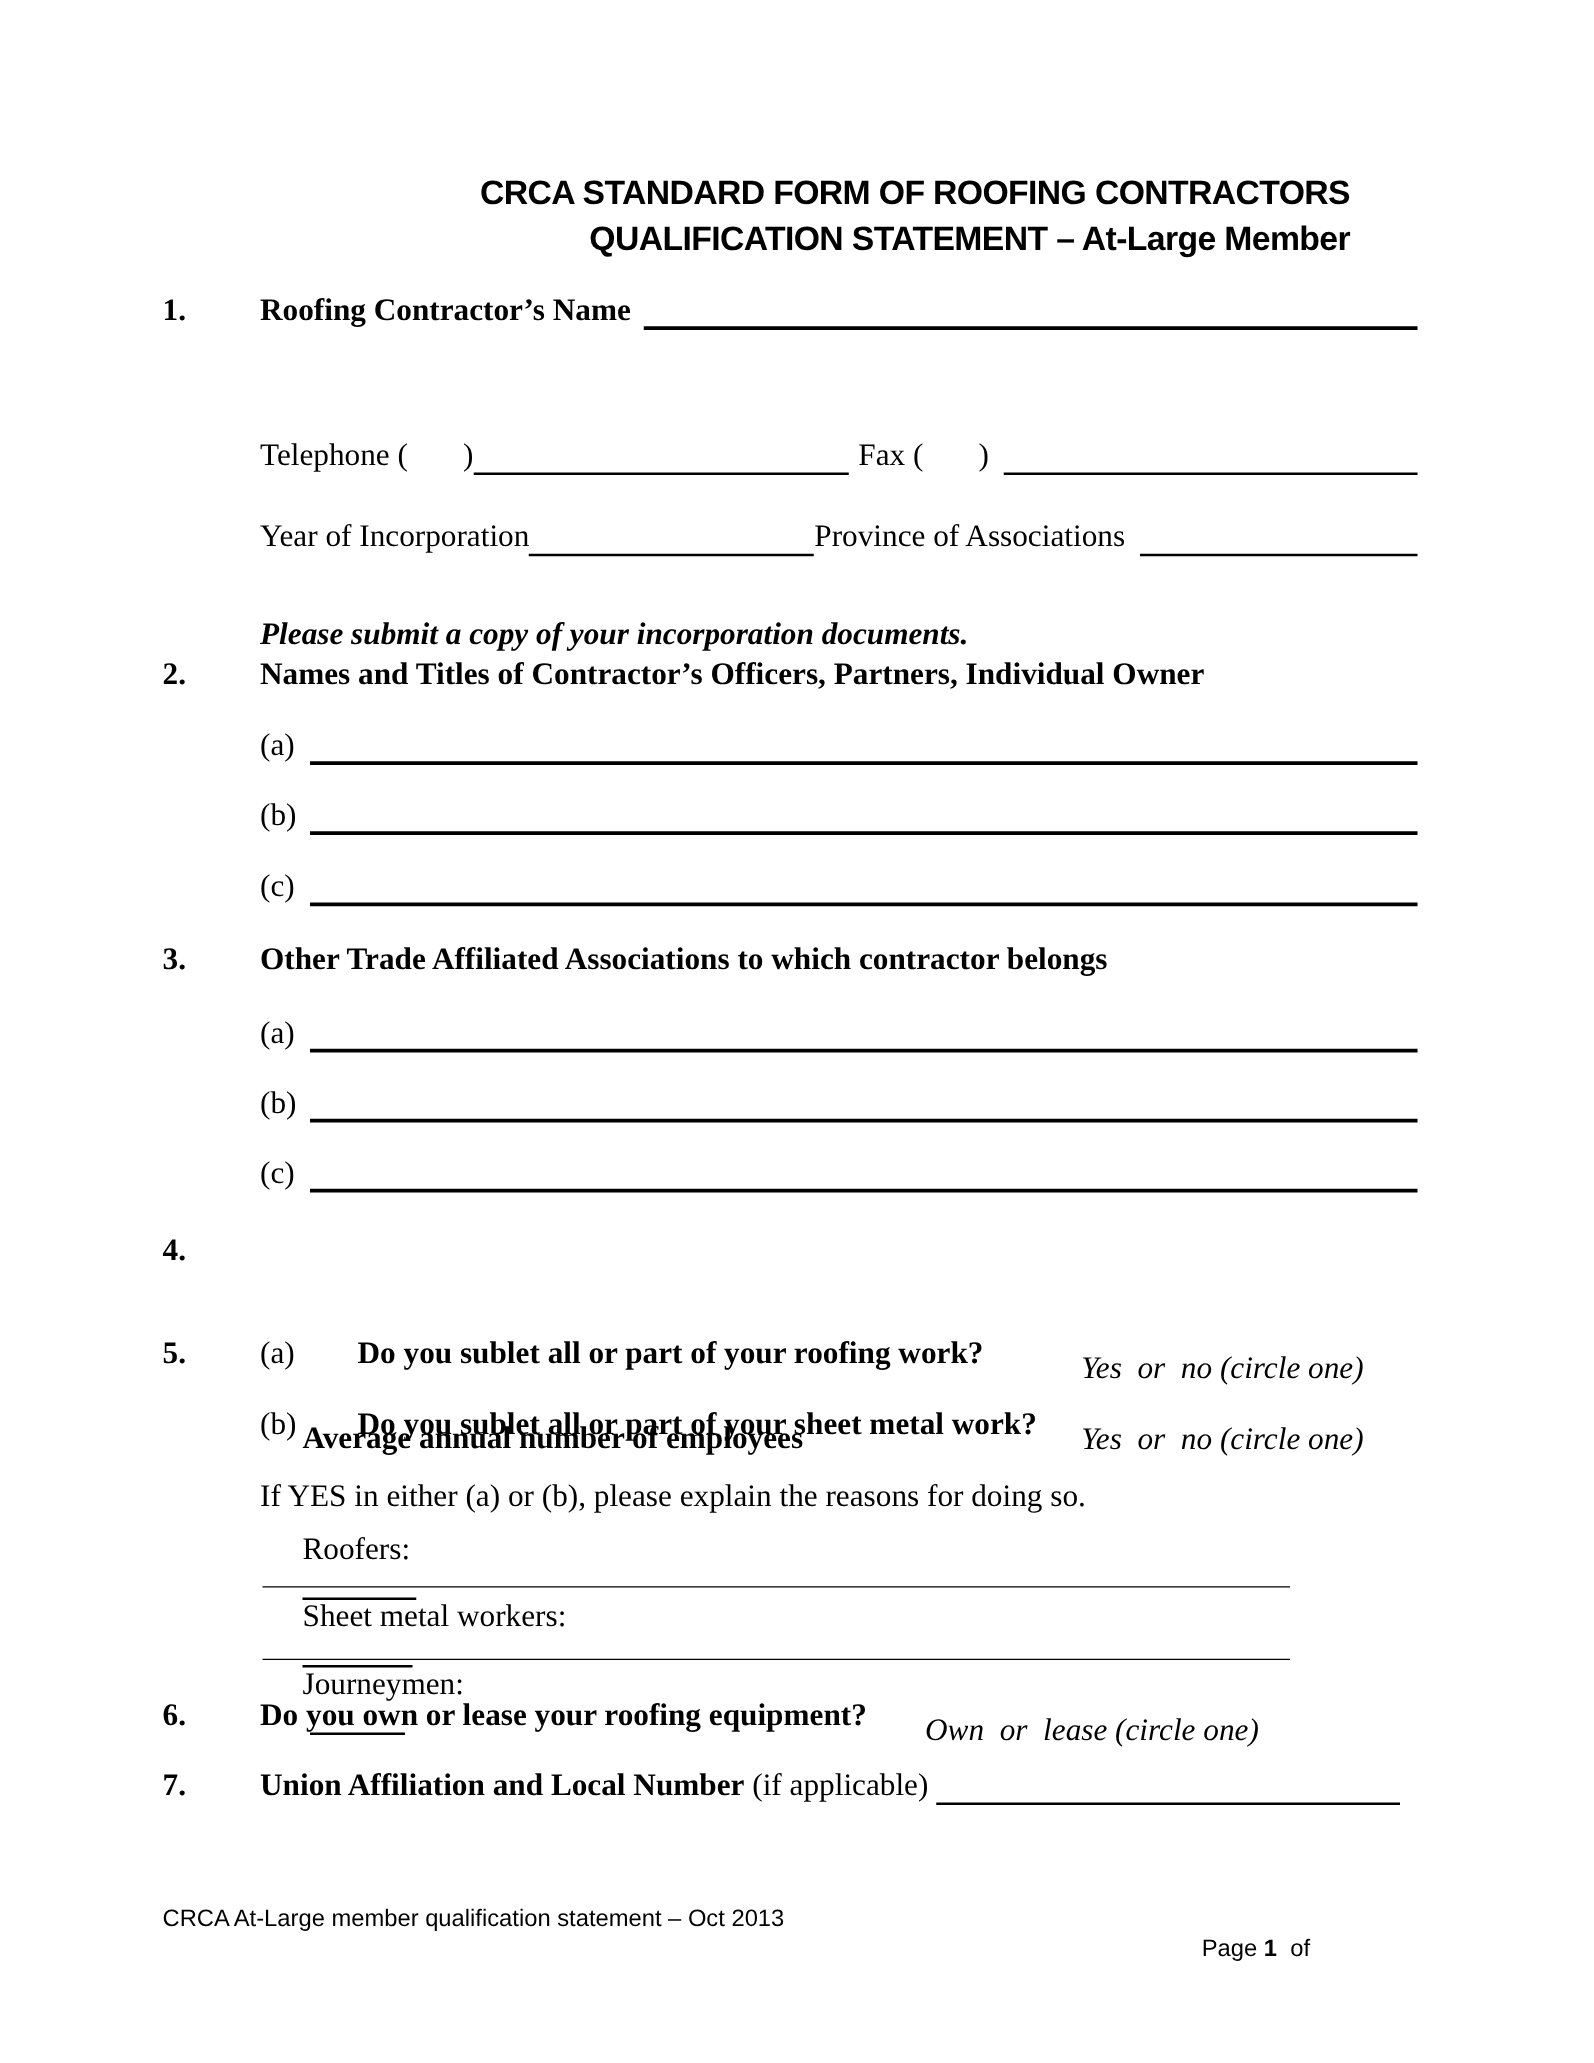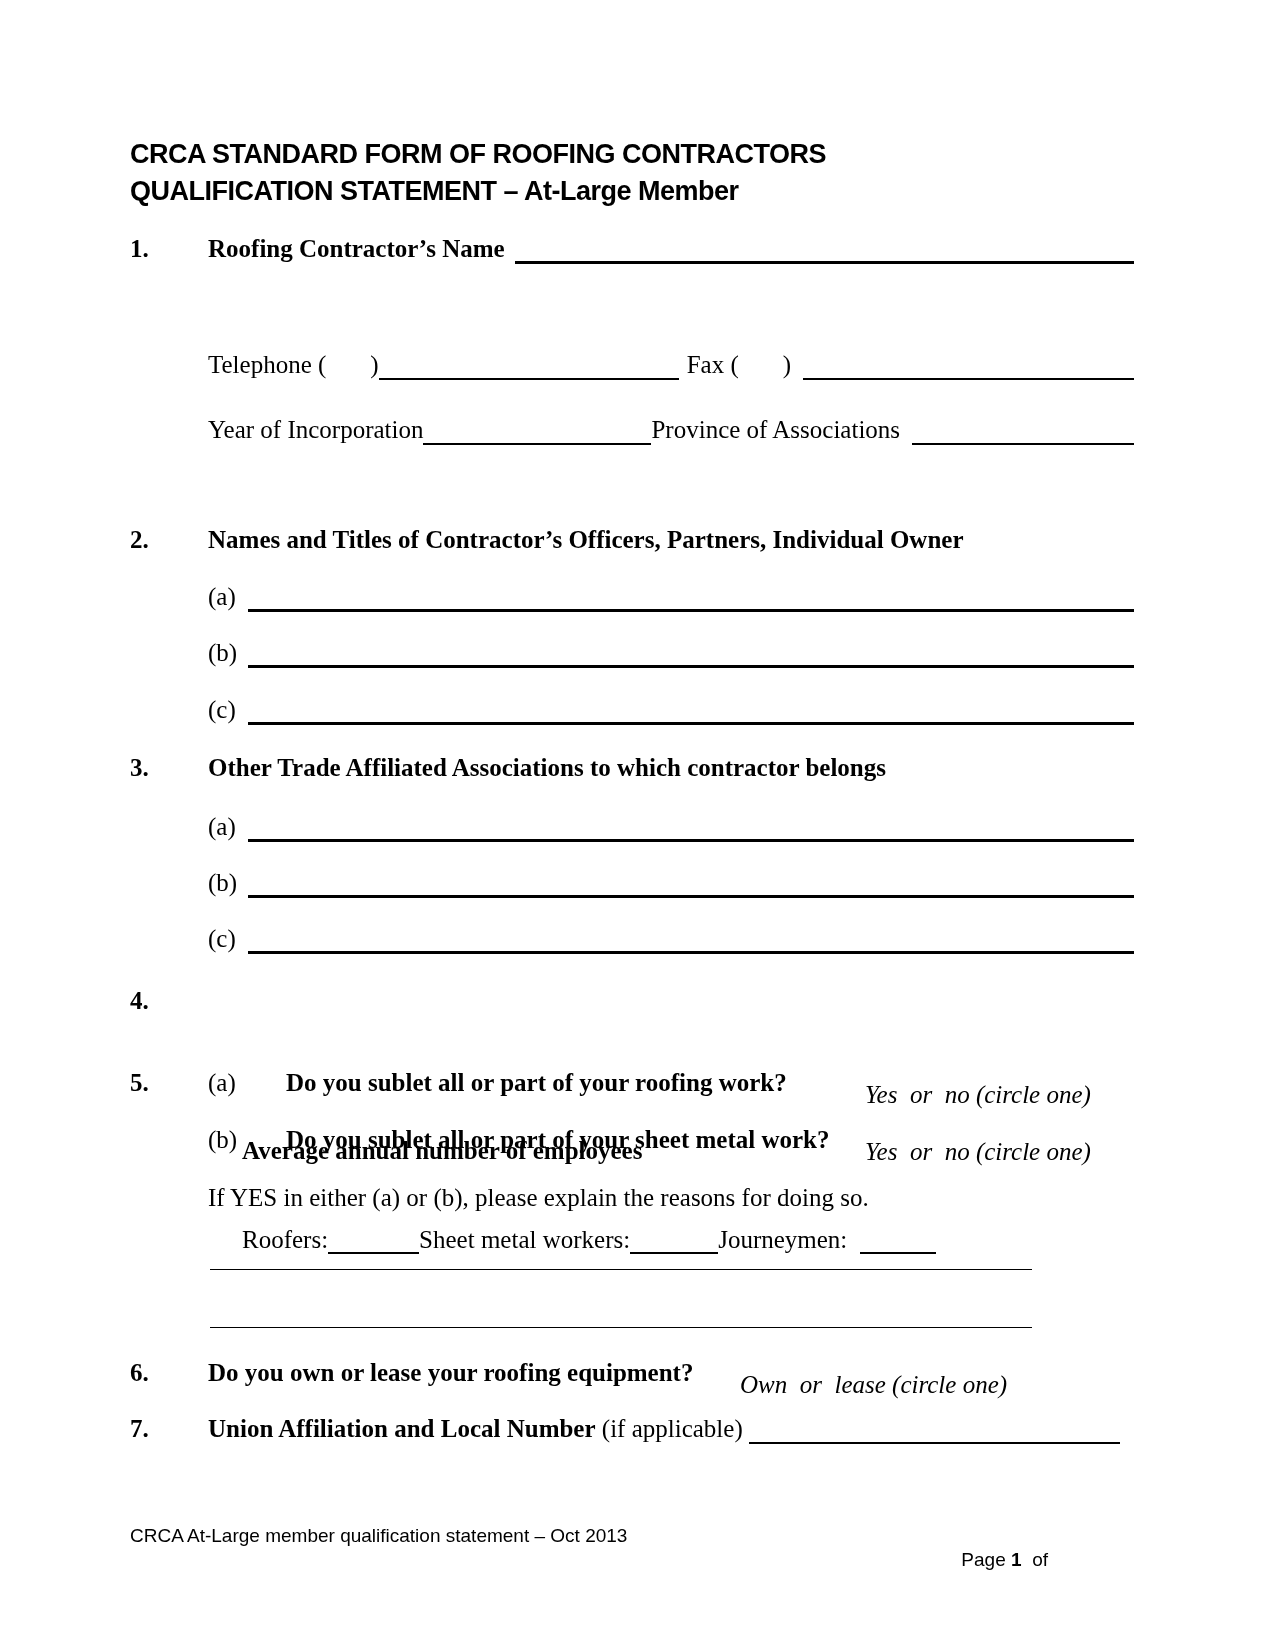--- a/index.html
+++ b/index.html
@@ -7,21 +7,21 @@
     position:relative;
     width:1275px;height:1650px;
     margin:0 auto;
     background:#ffffff;
     font-family:"Liberation Serif","DejaVu Serif",serif;
     font-size:25px;color:#000;
     overflow:hidden;
   }
   .title-block{
     position:absolute;top:136px;left:130px;width:950px;
-    text-align:left;
+    text-align:right;
     font-family:"Liberation Sans","DejaVu Sans",sans-serif;
     font-weight:bold;font-size:27px;line-height:37px;letter-spacing:-0.5px;
   }
   .row{
     position:absolute;left:130px;width:926px;
     display:flex;align-items:flex-end;
     line-height:30px;white-space:pre;
   }
   .num{
     position:absolute;left:0;top:0;font-weight:bold;
@@ -36,21 +36,21 @@
   .fill.grow{flex:1;}
   .fill.thick{border-bottom-width:3px;}
   .gap-paren{display:inline-block;width:44px;}
   .item-label{display:inline-block;width:40px;}
   .q-label{display:inline-block;width:78px;}
   .choices{position:absolute;top:12px;white-space:pre;font-style:italic;}
   .choices.pos-a{left:735px;}
   .choices.pos-own{left:610px;}
   .stack{display:block;margin-left:34px;}
   .stack .line1{display:block;line-height:30px;}
-  .stack .line2{display:flex;align-items:flex-end;line-height:28px;white-space:pre;}
+  .stack .line2{display:flex;align-items:flex-start;line-height:28px;white-space:pre;flex-direction:column;}
   .stack .line2 .fill{height:24px;}
   .eline{position:absolute;left:210px;width:822px;height:28px;border-bottom:1.5px solid #000;}
   .footer-row{
     position:absolute;top:1524px;left:130px;width:926px;
     display:flex;align-items:flex-start;
     font-family:"Liberation Sans","DejaVu Sans",sans-serif;
     font-size:19px;line-height:24px;white-space:pre;
   }
   .footer-right{margin-left:auto;padding-right:8px;}
   .footer-right .pg-num{font-weight:bold;}
@@ -83,20 +83,23 @@
     <span class="fill grow" style="margin-left:12px;"></span>
   </div>
 
   <div class="row indent" style="top:415px;">
     <span>Year of Incorporation</span>
     <span class="fill" style="width:228px;"></span>
     <span>Province of Associations</span>
     <span class="fill grow" style="margin-left:12px;"></span>
   </div>
 
+  <div class="row indent" style="top:493px;">
+    <span class="bi">Please submit a copy of your incorporation documents.</span>
+  </div>
 
   <div class="row indent" style="top:525px;">
     <span class="num">2.</span>
     <span class="b">Names and Titles of Contractor’s Officers, Partners, Individual Owner</span>
   </div>
 
   <div class="row indent" style="top:582px;">
     <span class="item-label">(a)</span>
     <span class="fill grow thick"></span>
   </div>

